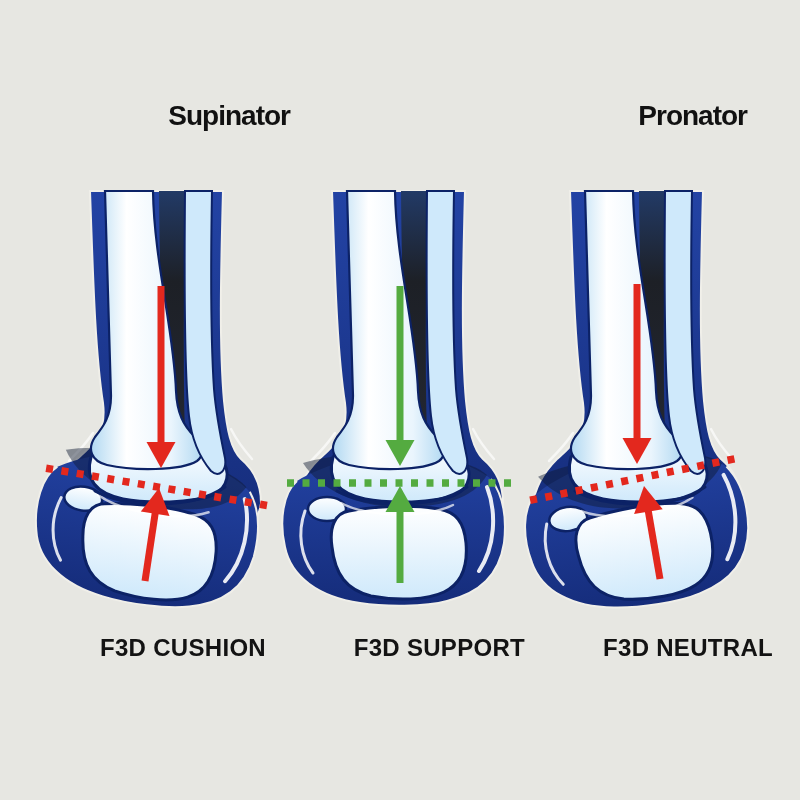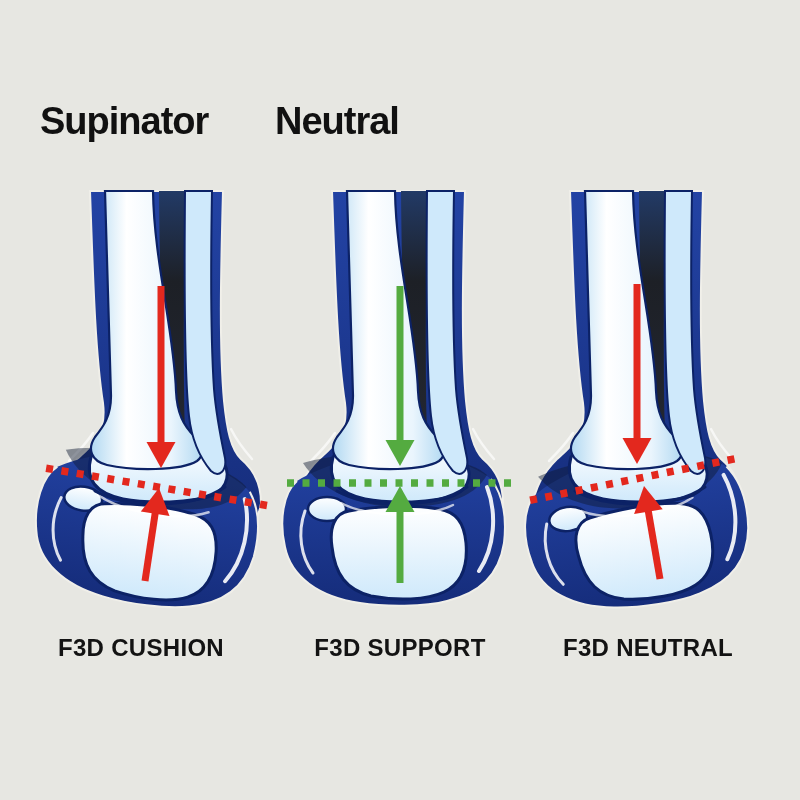--- a/index.html
+++ b/index.html
@@ -7,32 +7,32 @@
     position:relative;width:800px;height:800px;overflow:hidden;
     background:#e7e7e2;
     font-family:"Liberation Sans",sans-serif;
   }
   .panel{position:absolute;top:0;width:250px;height:800px;}
   .p0{left:33px}
   .p1{left:275px}
   .p2{left:513px}
   .heading{
     position:absolute;top:100px;left:0;width:100%;margin:0;
-    text-align:left;font-size:38px;font-weight:700;color:#111;
+    text-align:right;font-size:28px;font-weight:700;color:#111;
     letter-spacing:-1px;white-space:nowrap;
   }
   .p0 .heading{transform:translateX(7px)}
   .p2 .heading{transform:translateX(-16px)}
   svg.ankle{
     position:absolute;top:191px;left:0;width:250px;height:425px;
     overflow:visible;display:block;
   }
   .flabel{
     position:absolute;top:634px;left:0;width:100%;
-    text-align:center;font-size:24px;font-weight:700;color:#131313;
+    text-align:right;font-size:24px;font-weight:700;color:#131313;
     letter-spacing:0.3px;white-space:nowrap;
   }
   .p0 .flabel{transform:translateX(-17px)}
   .p2 .flabel{transform:translateX(10px)}
 </style>
 </head>
 <body>
 
 <div class="stage">
 
@@ -100,21 +100,20 @@
   <line x1="13.1" y1="277.2" x2="235.9" y2="314.8" stroke="#e3281e" stroke-width="7.5" stroke-dasharray="7 8.5"></line>
   <line x1="128" y1="95" x2="128.0" y2="255.0" stroke="#e3281e" stroke-width="7"></line>
         <polygon points="128,277 113.5,251.0 142.5,251.0" fill="#e3281e"></polygon>
   <line x1="112" y1="390" x2="122.7" y2="318.8" stroke="#e3281e" stroke-width="7"></line>
         <polygon points="126,297 136.5,324.9 107.8,320.6" fill="#e3281e"></polygon>
   </svg>
     <div class="flabel">F3D CUSHION</div>
   </section>
 
   <section class="panel p1">
-    <h2 class="heading">Neutral</h2>
     <svg class="ankle" viewBox="0 0 250 425">
   <defs>
     <linearGradient id="sg1" x1="0" y1="0" x2="0" y2="1">
       <stop offset="0" stop-color="#2343a4"></stop>
       <stop offset="1" stop-color="#152c7a"></stop>
     </linearGradient>
     <linearGradient id="bh1" x1="0" y1="0" x2="1" y2="0">
       <stop offset="0" stop-color="#b2d9f2"></stop>
       <stop offset="0.32" stop-color="#ffffff"></stop>
       <stop offset="0.72" stop-color="#eaf5fd"></stop>
@@ -170,20 +169,21 @@
   <line x1="12.0" y1="292.0" x2="238.0" y2="292.0" stroke="#54ab40" stroke-width="7.5" stroke-dasharray="7 8.5"></line>
   <line x1="125" y1="95" x2="125.0" y2="253.0" stroke="#54ab40" stroke-width="7"></line>
         <polygon points="125,275 110.5,249.0 139.5,249.0" fill="#54ab40"></polygon>
   <line x1="125" y1="392" x2="125.0" y2="317.0" stroke="#54ab40" stroke-width="7"></line>
         <polygon points="125,295 139.5,321.0 110.5,321.0" fill="#54ab40"></polygon>
   </svg>
     <div class="flabel">F3D SUPPORT</div>
   </section>
 
   <section class="panel p2">
+    <h2 class="heading">Pronator</h2>
     <svg class="ankle" viewBox="0 0 250 425">
   <defs>
     <linearGradient id="sg2" x1="0" y1="0" x2="0" y2="1">
       <stop offset="0" stop-color="#2343a4"></stop>
       <stop offset="1" stop-color="#152c7a"></stop>
     </linearGradient>
     <linearGradient id="bh2" x1="0" y1="0" x2="1" y2="0">
       <stop offset="0" stop-color="#b2d9f2"></stop>
       <stop offset="0.32" stop-color="#ffffff"></stop>
       <stop offset="0.72" stop-color="#eaf5fd"></stop>

